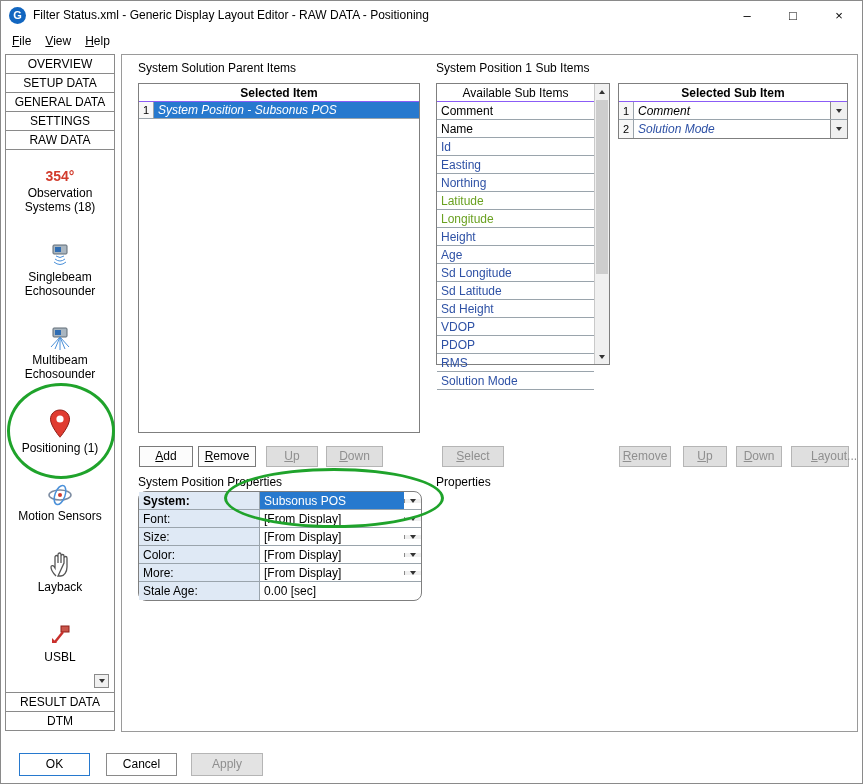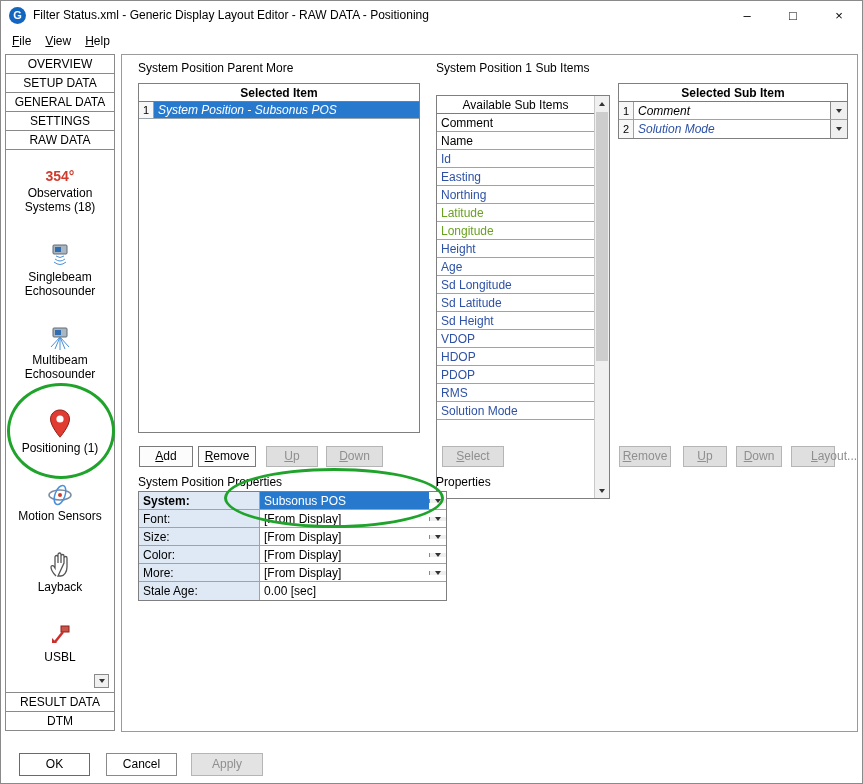--- a/index.html
+++ b/index.html
@@ -181,38 +181,38 @@
     <div class="mini-combo">
         <span class="tri"></span>
       </div>
   </div>
 
   <div class="side-btn" style="top:691px;">RESULT DATA</div>
   <div class="side-btn" style="top:710px;">DTM</div>
 
   <div class="main">
 
-    <div class="group-label" style="left:16px; top:6px;">System Position Parent More</div>
+    <div class="group-label" style="left:16px; top:6px;">System Solution Parent Items</div>
 
     <div class="tbl" style="left:16px; top:28px; width:282px; height:350px;">
       <div class="tbl-hdr">Selected Item</div>
       <div class="row" style="height:17px;">
         <div class="num-cell">1</div>
         <div class="cell-label sel-row">System Position - Subsonus POS</div>
       </div>
     </div>
 
     <button class="btn" style="left:17px; top:391px; width:54px;">Add</button>
     <button class="btn" style="left:76px; top:391px; width:58px;">Remove</button>
     <button class="btn disabled" style="left:144px; top:391px; width:52px;">Up</button>
     <button class="btn disabled" style="left:204px; top:391px; width:57px;">Down</button>
 
     <div class="group-label" style="left:314px; top:6px;">System Position 1 Sub Items</div>
 
-    <div class="avail-wrap" style="left:314px; top:40px; height:404px;">
+    <div class="avail-wrap" style="left:314px; top:28px; height:282px;">
       <div class="avail-list">
         <div class="tbl-hdr normal">Available Sub Items</div>
         <div class="avail-row">
             <span style="color: rgb(0, 0, 0);">Comment</span>
           </div>
         <div class="avail-row">
             <span style="color: rgb(0, 0, 0);">Name</span>
           </div>
         <div class="avail-row">
             <span style="color: rgb(46, 81, 165);">Id</span>
@@ -239,23 +239,20 @@
             <span style="color: rgb(46, 81, 165);">Sd Longitude</span>
           </div>
         <div class="avail-row">
             <span style="color: rgb(46, 81, 165);">Sd Latitude</span>
           </div>
         <div class="avail-row">
             <span style="color: rgb(46, 81, 165);">Sd Height</span>
           </div>
         <div class="avail-row">
             <span style="color: rgb(46, 81, 165);">VDOP</span>
-          </div>
-        <div class="avail-row">
-            <span style="color: rgb(46, 81, 165);">HDOP</span>
           </div>
         <div class="avail-row">
             <span style="color: rgb(46, 81, 165);">PDOP</span>
           </div>
         <div class="avail-row">
             <span style="color: rgb(46, 81, 165);">RMS</span>
           </div>
         <div class="avail-row">
             <span style="color: rgb(46, 81, 165);">Solution Mode</span>
           </div>
@@ -287,25 +284,25 @@
         <div class="cell-label" style="color: rgb(46, 81, 165);">Solution Mode</div>
         <div class="combo">
             <span class="tri"></span>
           </div>
       </div>
     </div>
 
     <button class="btn disabled" style="left:497px; top:391px; width:52px;">Remove</button>
     <button class="btn disabled" style="left:561px; top:391px; width:44px;">Up</button>
     <button class="btn disabled" style="left:614px; top:391px; width:46px;">Down</button>
-    <button class="btn disabled" style="left:669px; top:391px; width:44px;padding-left:19px;">Layout...</button>
+    <button class="btn disabled" style="left:669px; top:391px; width:58px;padding-left:19px;">Layout...</button>
 
     <div class="group-label" style="left:16px; top:420px;">System Position Properties</div>
 
-    <div class="tbl" style="left:16px; top:436px; width:309px;">
+    <div class="tbl" style="left:16px; top:436px; width:284px;border-radius:8px;">
       <div class="prop-row">
         <div class="prop-label bold">System:</div>
         <div class="prop-value selected">
           <div class="prop-text">Subsonus POS</div>
           <div class="combo">
               <span class="tri"></span>
             </div>
         </div>
       </div>
       <div class="prop-row">

